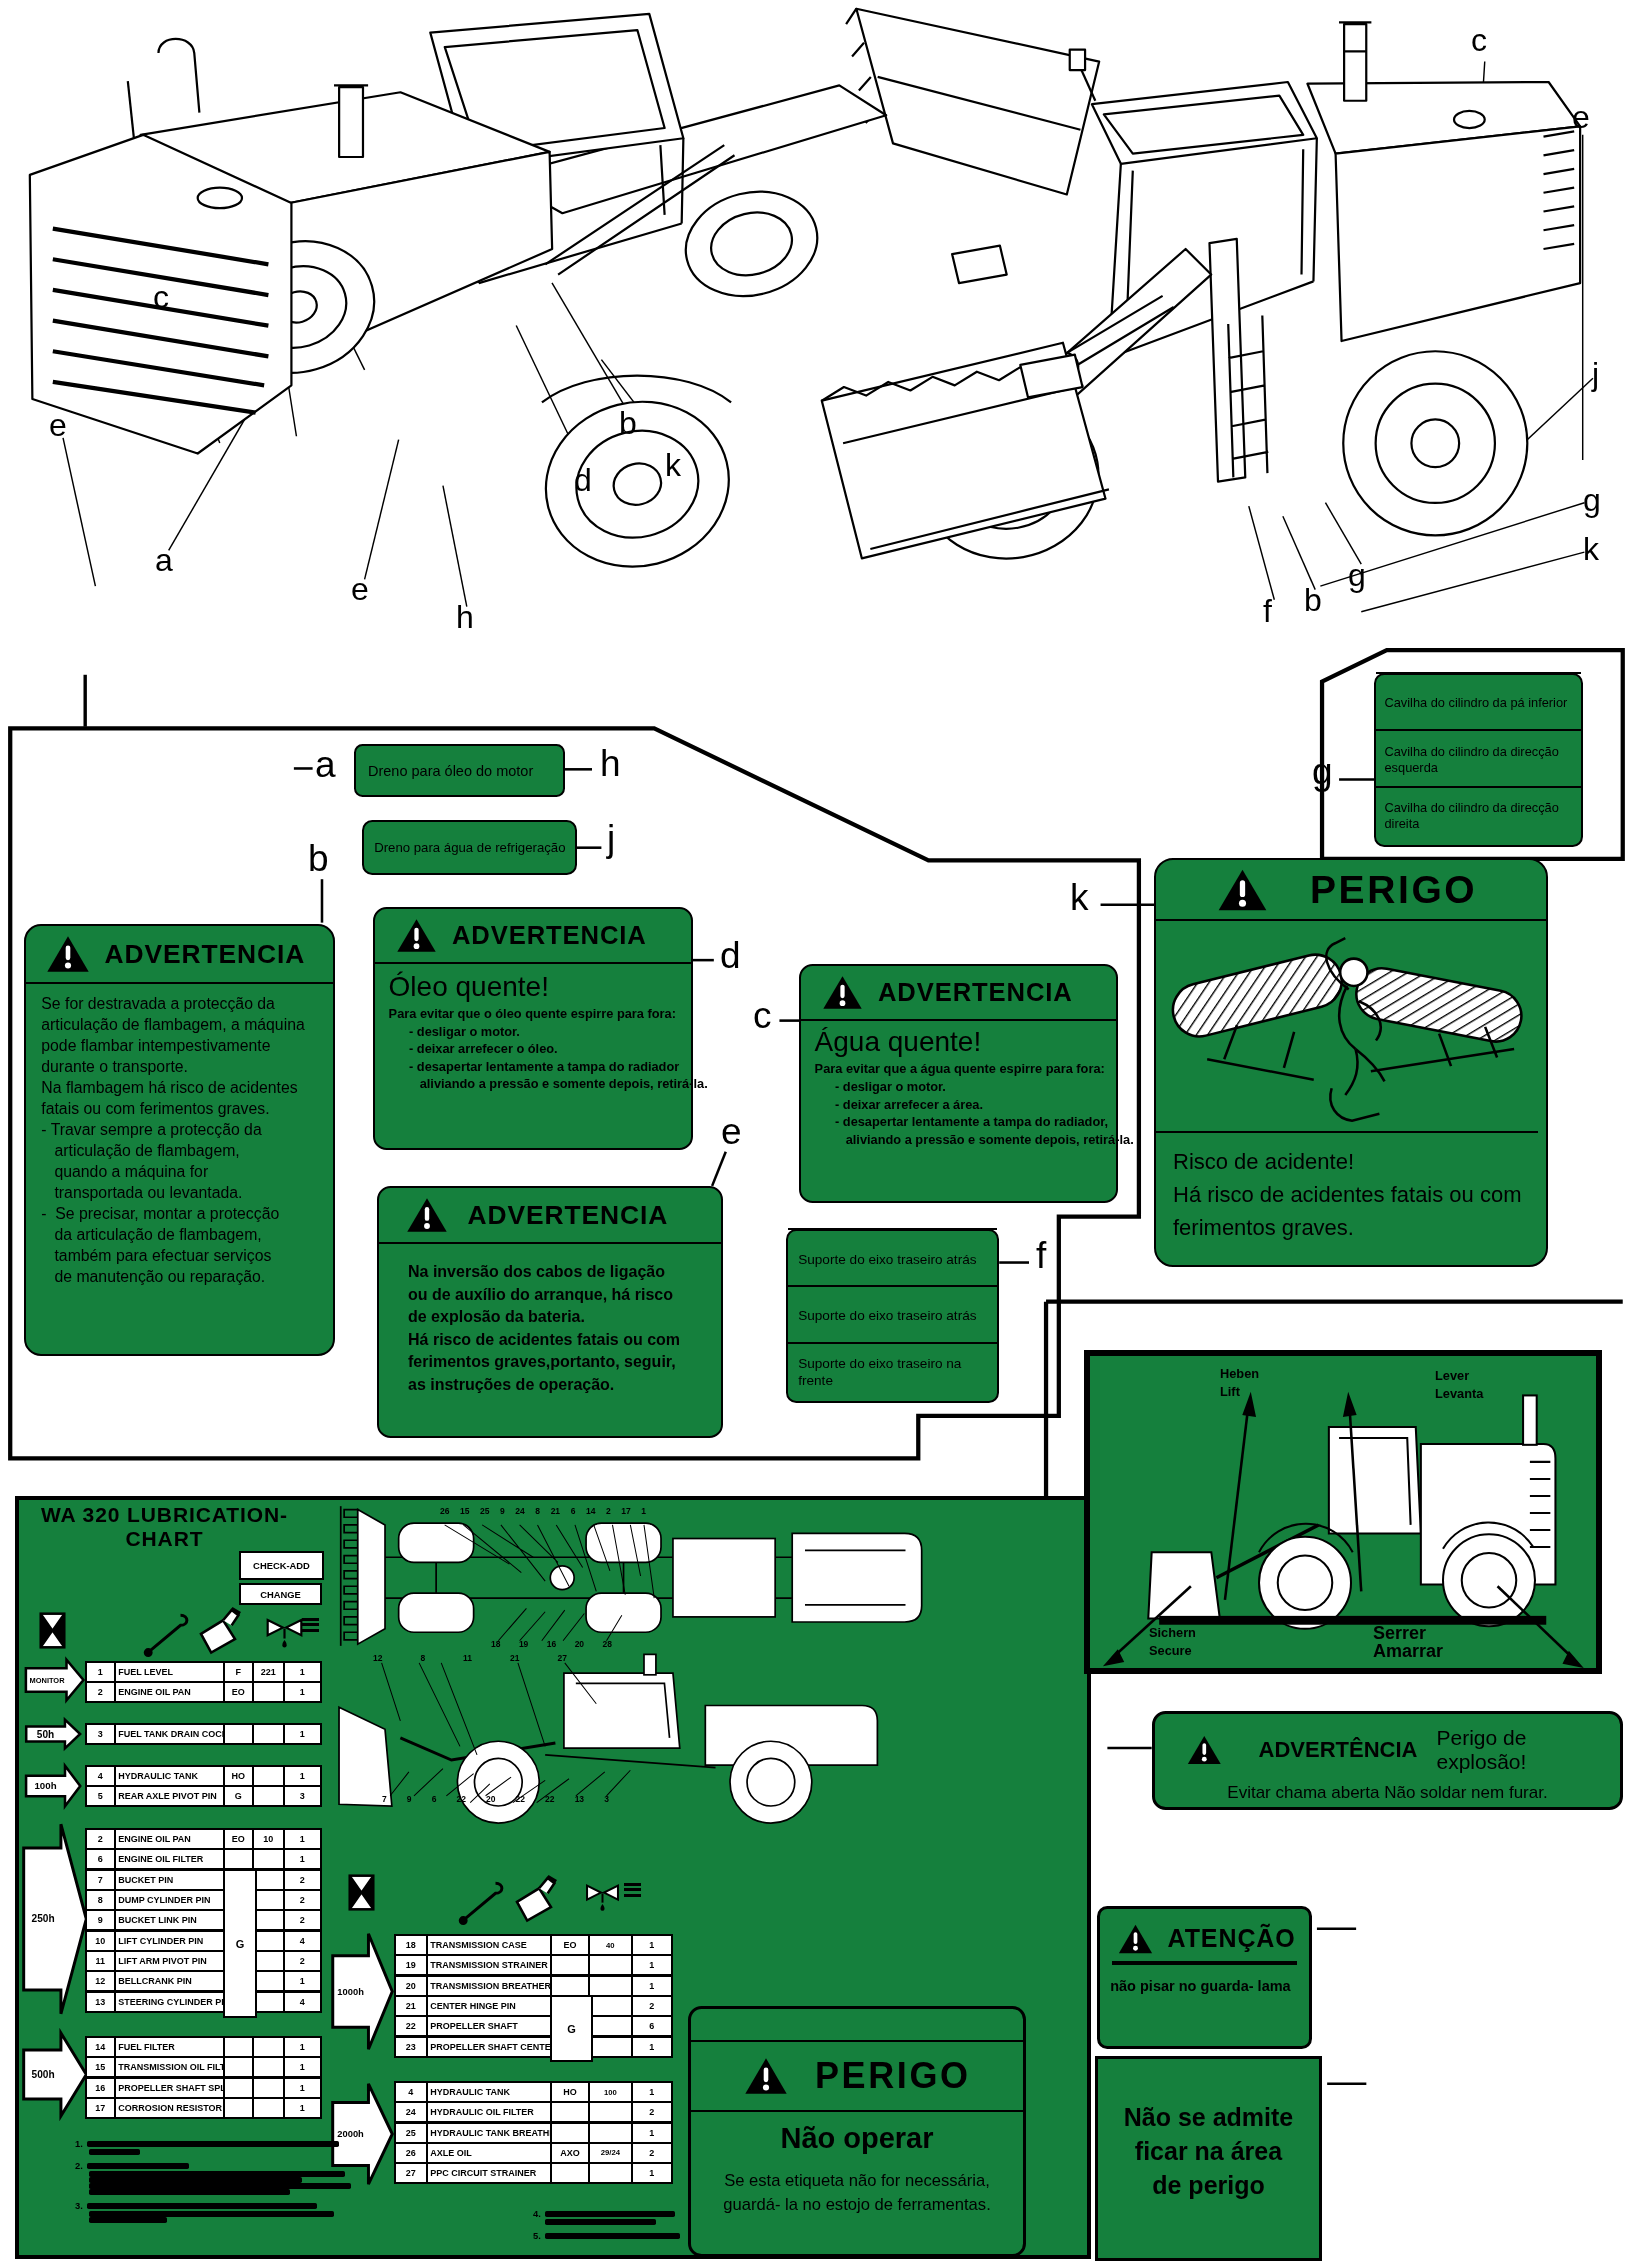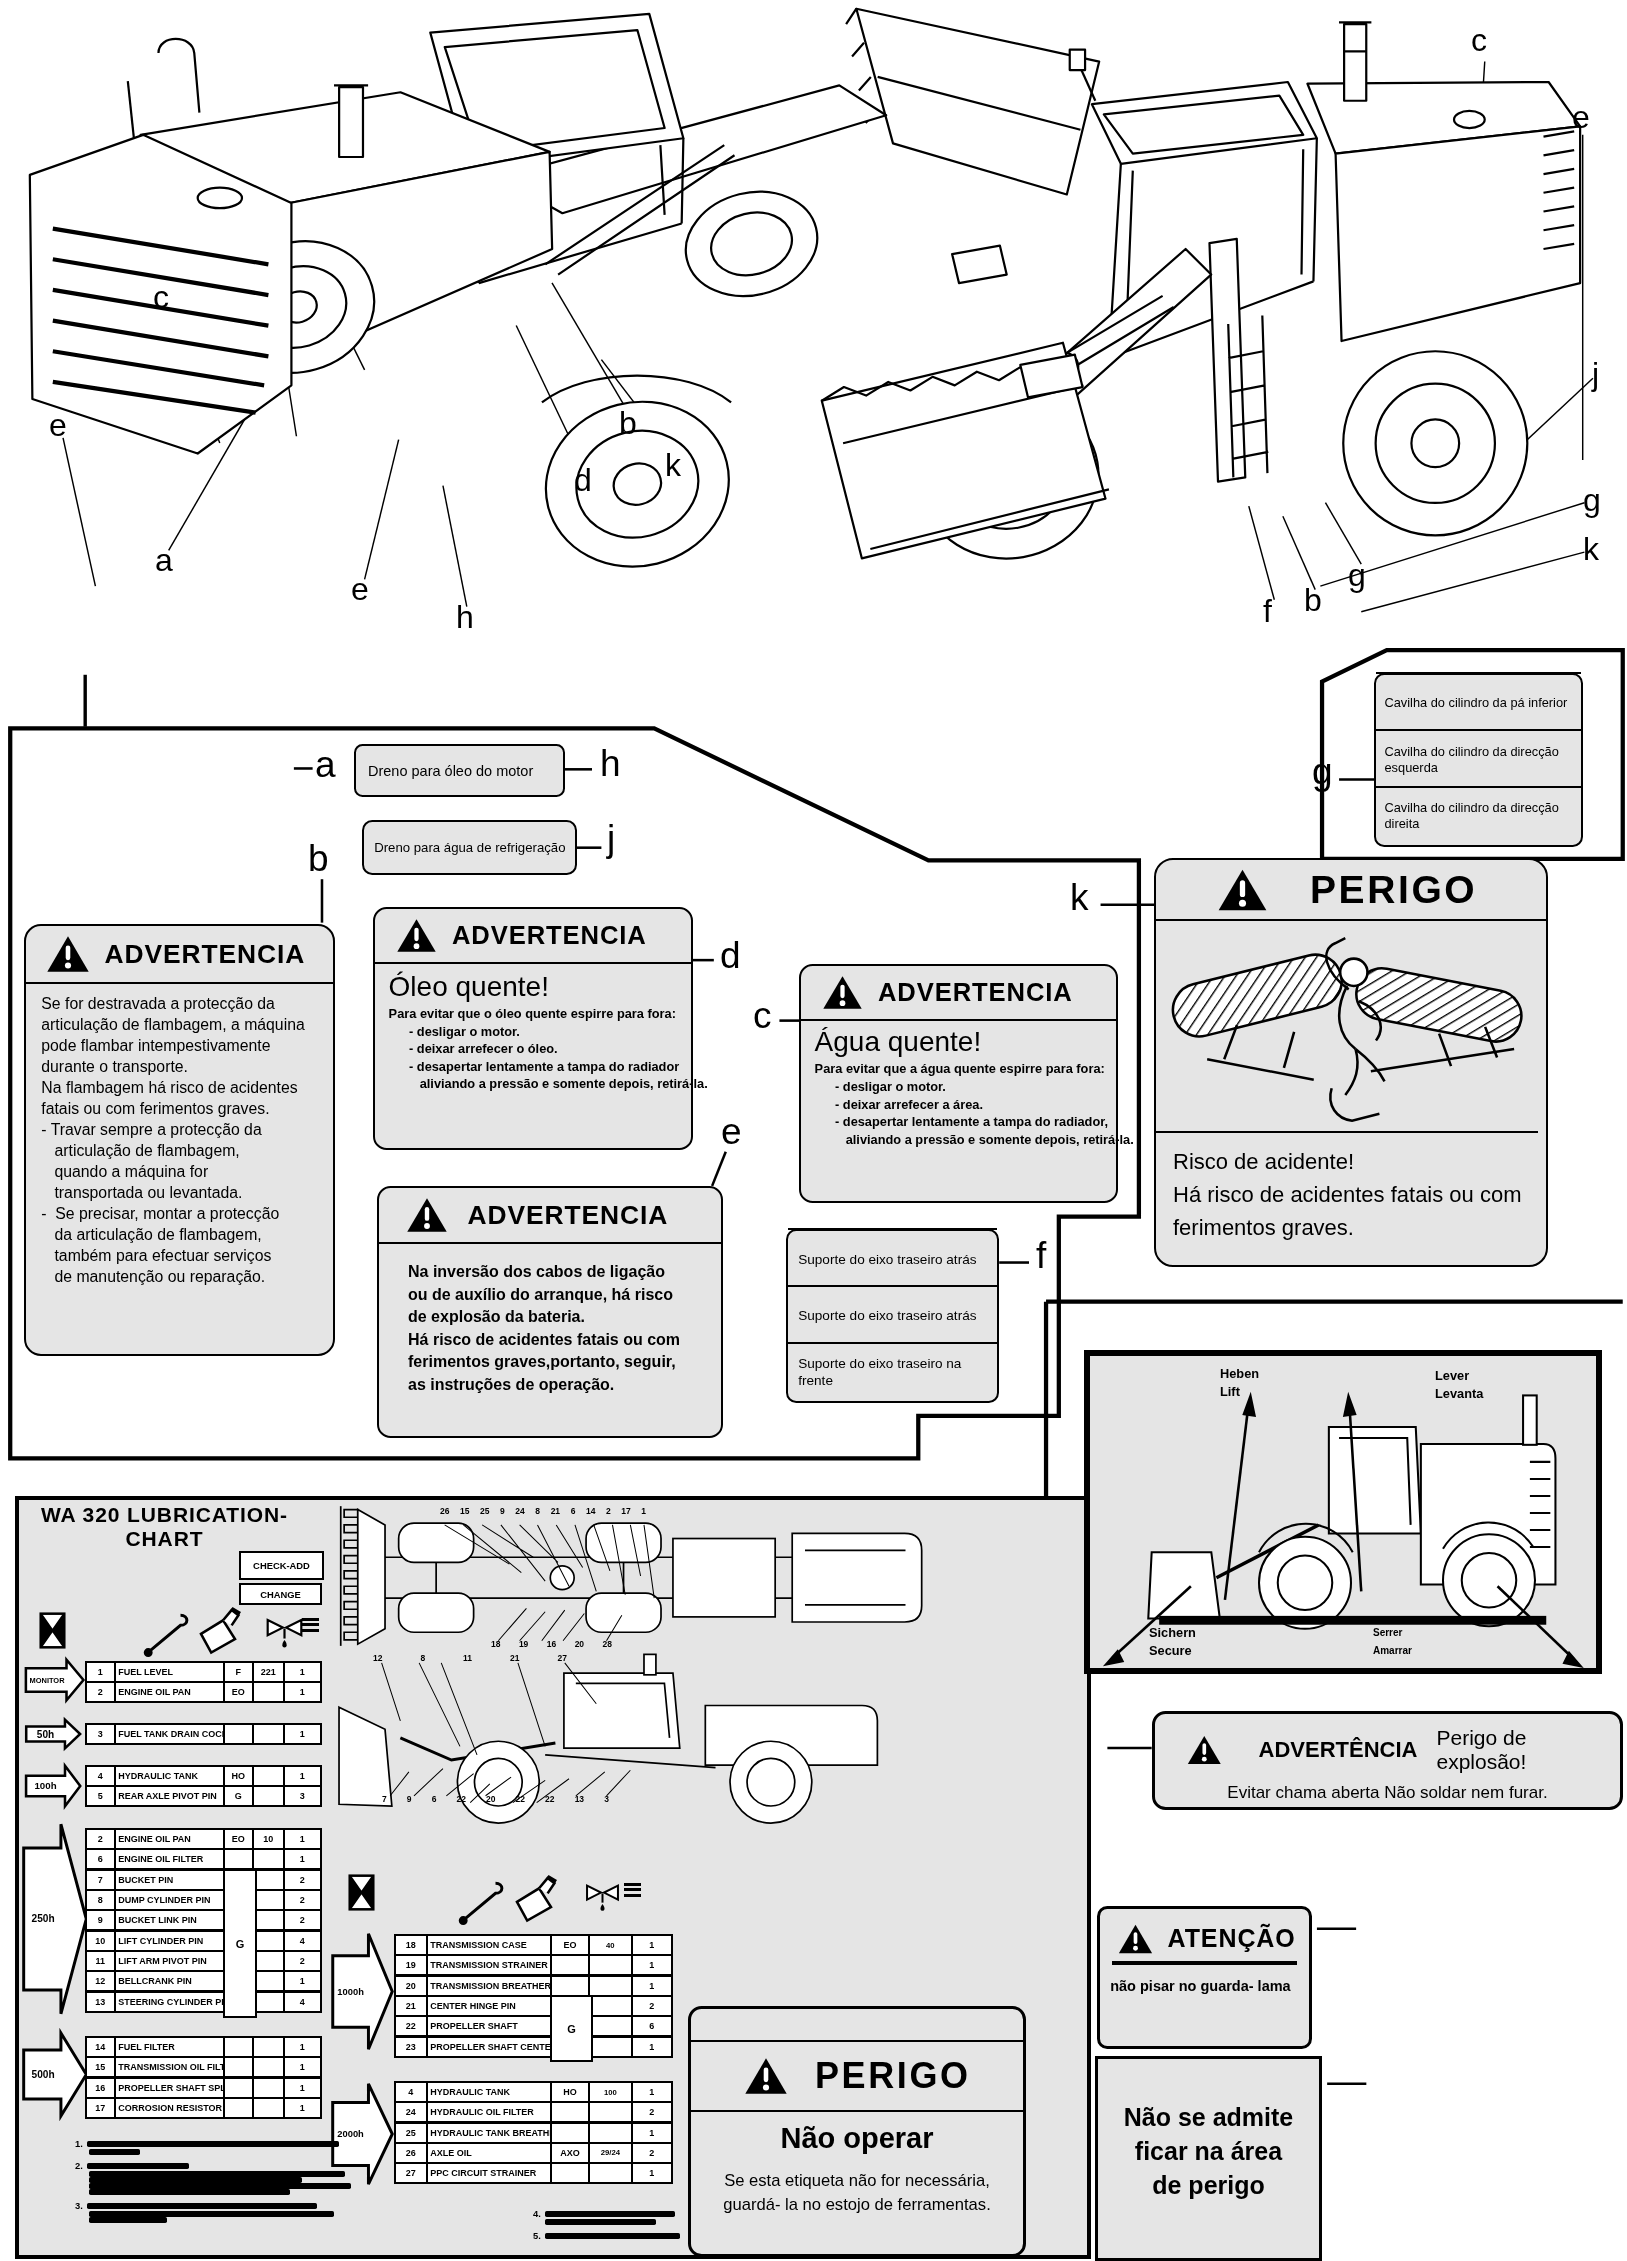--- a/index.html
+++ b/index.html
@@ -1,20 +1,20 @@
 <!DOCTYPE html>
 <html style="font-size:13.6px"><head>
 <meta charset="utf-8">
 <style>
   html,body{margin:0;padding:0;background:#fff;}
   #page{position:relative;width:1627px;height:2261px;background:#fff;overflow:hidden;
         font-family:"Liberation Sans",sans-serif;color:#000;}
   .abs{position:absolute;box-sizing:border-box;}
   svg.lay{position:absolute;overflow:visible;}
-  .box{position:absolute;background:#e5e5e5;border:2.6px solid #000;border-radius:12px;box-sizing:border-box;}
+  .box{position:absolute;background:#15803d;border:2.6px solid #000;border-radius:12px;box-sizing:border-box;}
   .sq{border-radius:0;}
   .hdr{display:flex;align-items:center;border-bottom:2.6px solid #000;box-sizing:border-box;}
   .hdr .ttl{font-weight:bold;letter-spacing:0.9px;}
   .cl{position:absolute;font-size:32px;line-height:1;}
   .cl2{position:absolute;font-size:37px;line-height:1;}
   .bodytxt div{white-space:pre;}
   .trow{display:flex;height:22px;margin-top:-1.7px;border:2.1px solid #000;background:#fff;
         box-sizing:border-box;font-weight:bold;font-size:9px;align-items:stretch;}
   .trow:first-of-type{margin-top:0;}
   .tc{display:flex;align-items:center;box-sizing:border-box;padding:0 2.6px;border-left:2.1px solid #000;overflow:hidden;white-space:nowrap;}
@@ -855,21 +855,21 @@
       <div>Lift</div>
   </div>
   <div class="abs" style="left:1435px;top:1367px;font-size:12.8px;font-weight:bold;line-height:18px;">
     <div>Lever</div>
       <div>Levanta</div>
   </div>
   <div class="abs" style="left:1149px;top:1624px;font-size:12.8px;font-weight:bold;line-height:18px;">
     <div>Sichern</div>
       <div>Secure</div>
   </div>
-  <div class="abs" style="left:1373px;top:1624px;font-size:10px;font-weight:bold;line-height:18px;">
+  <div class="abs" style="left:1373px;top:1624px;font-size:18px;font-weight:bold;line-height:18px;">
     <div>Serrer</div>
       <div>Amarrar</div>
   </div>
 
   <div class="box" style="left:1152px;top:1711px;width:471px;height:99px;border-width:3.4px;border-radius:13.6px;">
     <div style="display:flex;align-items:center;padding:12px 0 0 31px;">
       <svg width="37" height="32" viewBox="0 0 60 52">
           <path d="M30,3 L57,49 L3,49 Z" fill="#000"></path>
           <rect x="27" y="15" width="6" height="19" rx="3" fill="#fff"></rect>
           <circle cx="30" cy="41" r="4" fill="#fff"></circle>

